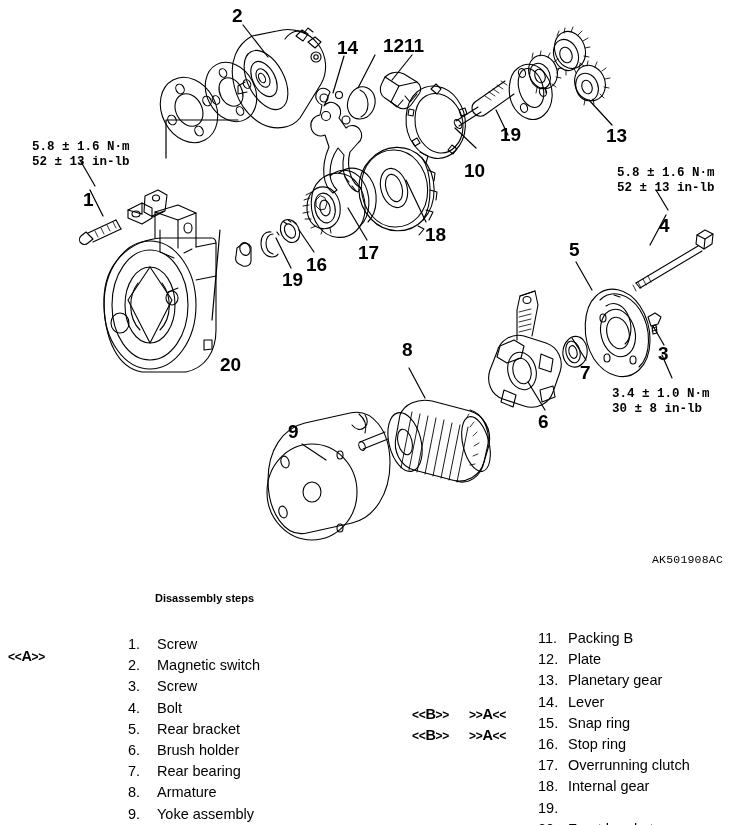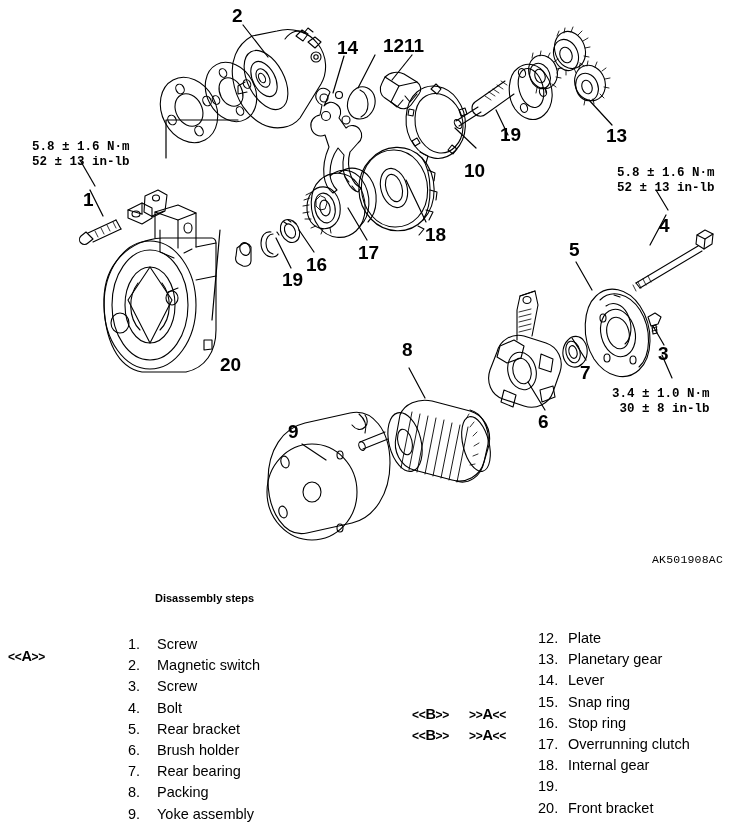--- a/index.html
+++ b/index.html
@@ -549,21 +549,21 @@
     </svg>
 
     <div class="torque" style="left:32px; top:140px;">
       <div>5.8 ± 1.6 N·m</div>
       <div>52 ± 13 in-lb</div>
     </div>
     <div class="torque" style="left:617px; top:166px;">
       <div>5.8 ± 1.6 N·m</div>
       <div>52 ± 13 in-lb</div>
     </div>
-    <div class="torque" style="left:612px; top:387px;text-align:right;">
+    <div class="torque" style="left:612px; top:387px;">
       <div>3.4 ± 1.0 N·m</div>
       <div>30 ± 8 in-lb</div>
     </div>
 
     <div class="callout" style="left:232px; top:6px;">2</div>
     <div class="callout" style="left:337px; top:38px;">14</div>
     <div class="callout" style="left:367px; top:36px;margin-left:16px;">12</div>
     <div class="callout" style="left:404px; top:36px;">11</div>
     <div class="callout" style="left:606px; top:126px;">13</div>
     <div class="callout" style="left:500px; top:125px;">19</div>
@@ -624,34 +624,38 @@
     <div class="step-row">
       <span class="step-num">6.</span>
       <span class="step-label">Brush holder</span>
     </div>
     <div class="step-row">
       <span class="step-num">7.</span>
       <span class="step-label">Rear bearing</span>
     </div>
     <div class="step-row">
       <span class="step-num">8.</span>
-      <span class="step-label">Packing</span>
+      <span class="step-label">Armature</span>
     </div>
     <div class="step-row">
       <span class="step-num">9.</span>
       <span class="step-label">Yoke assembly</span>
     </div>
     <div class="step-row">
       <span class="step-num">10.</span>
       <span class="step-label">Packing A</span>
     </div>
   </div>
 
   <div id="col-right" class="step-col">
     <div class="step-row">
+      <span class="step-num">11.</span>
+      <span class="step-label">Packing B</span>
+    </div>
+    <div class="step-row">
       <span class="step-num">12.</span>
       <span class="step-label">Plate</span>
     </div>
     <div class="step-row">
       <span class="step-num">13.</span>
       <span class="step-label">Planetary gear</span>
     </div>
     <div class="step-row">
       <span class="step-num">14.</span>
       <span class="step-label">Lever</span>

